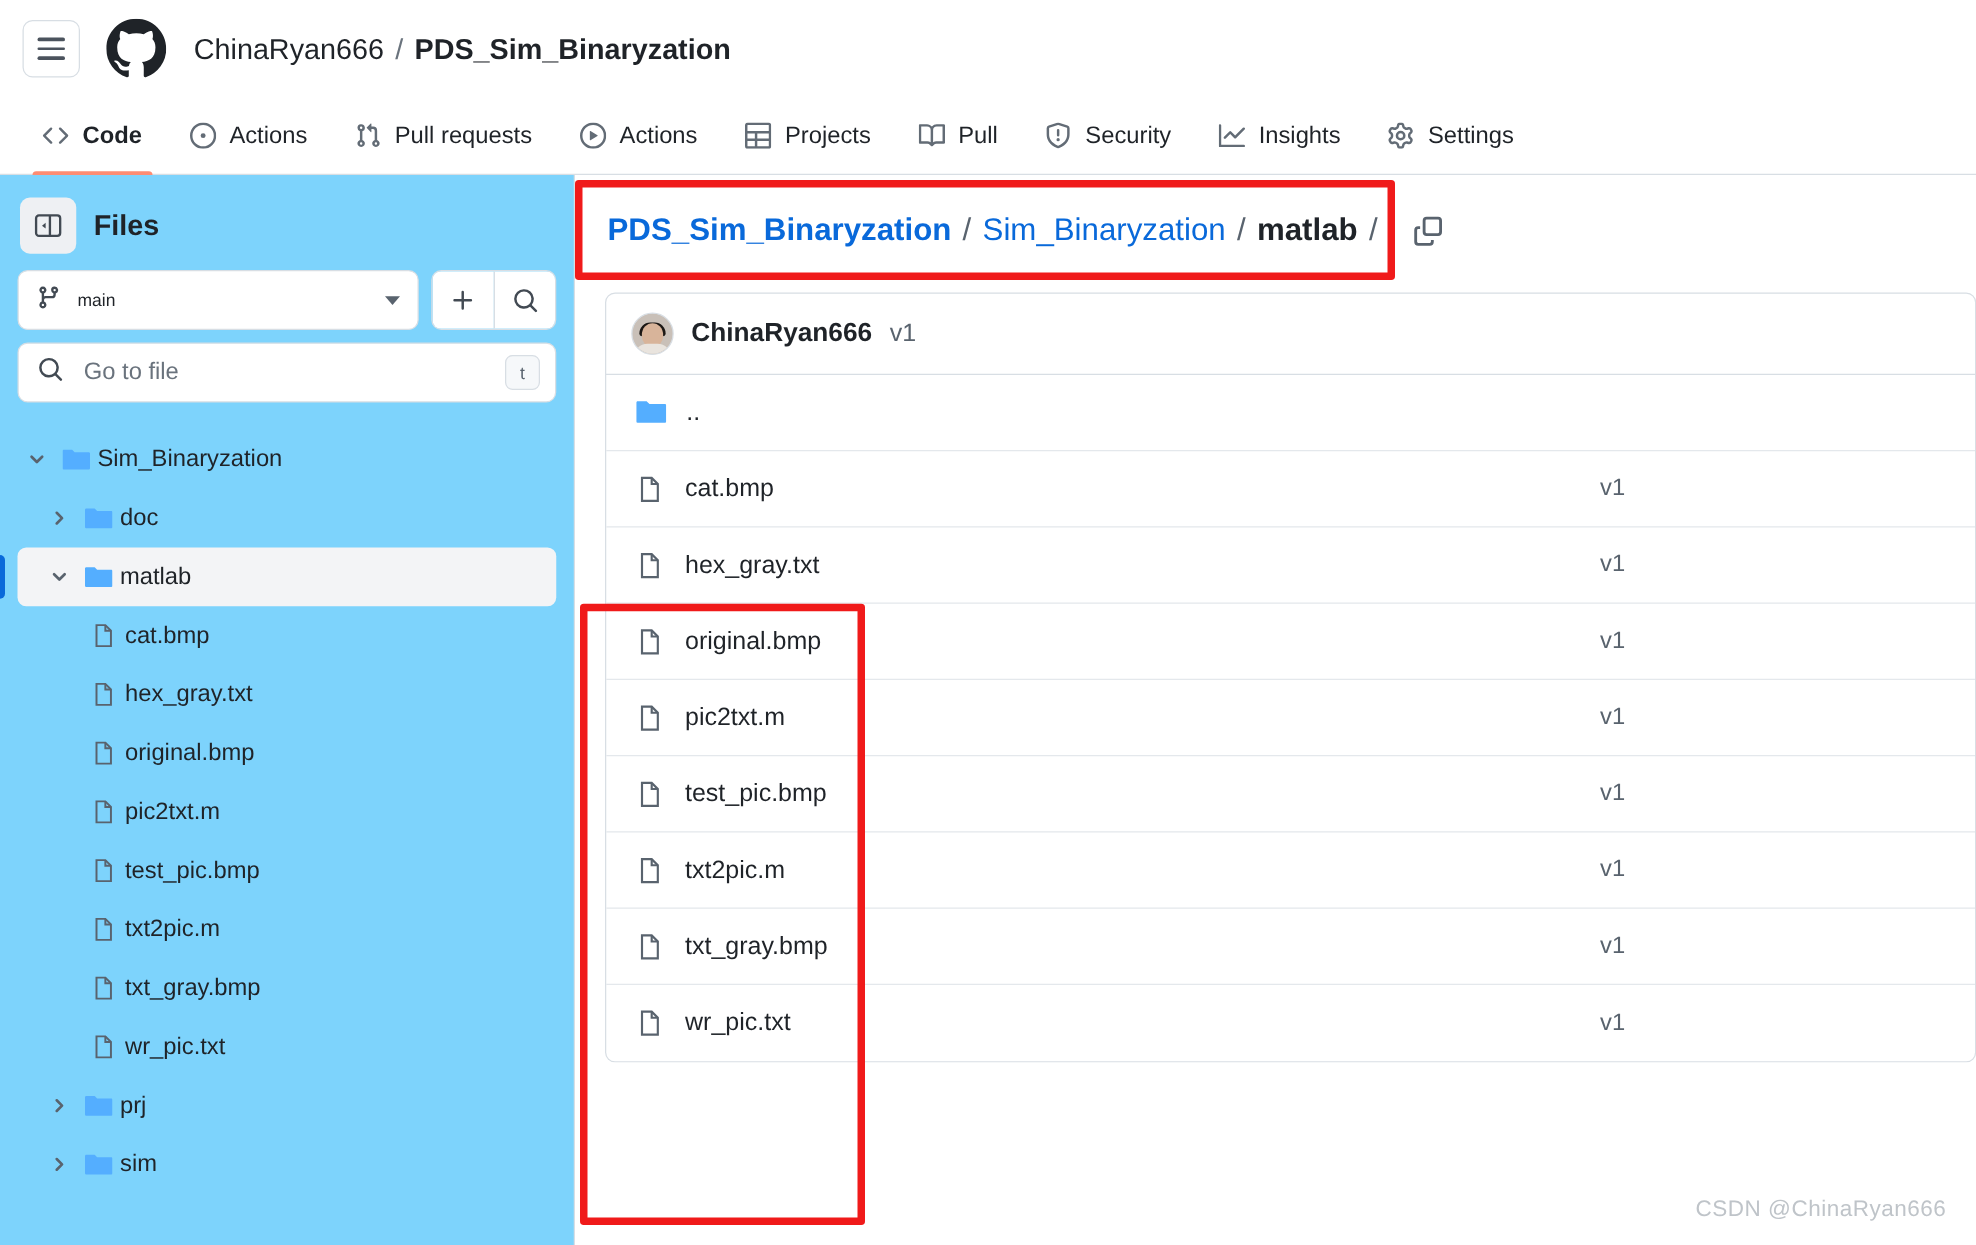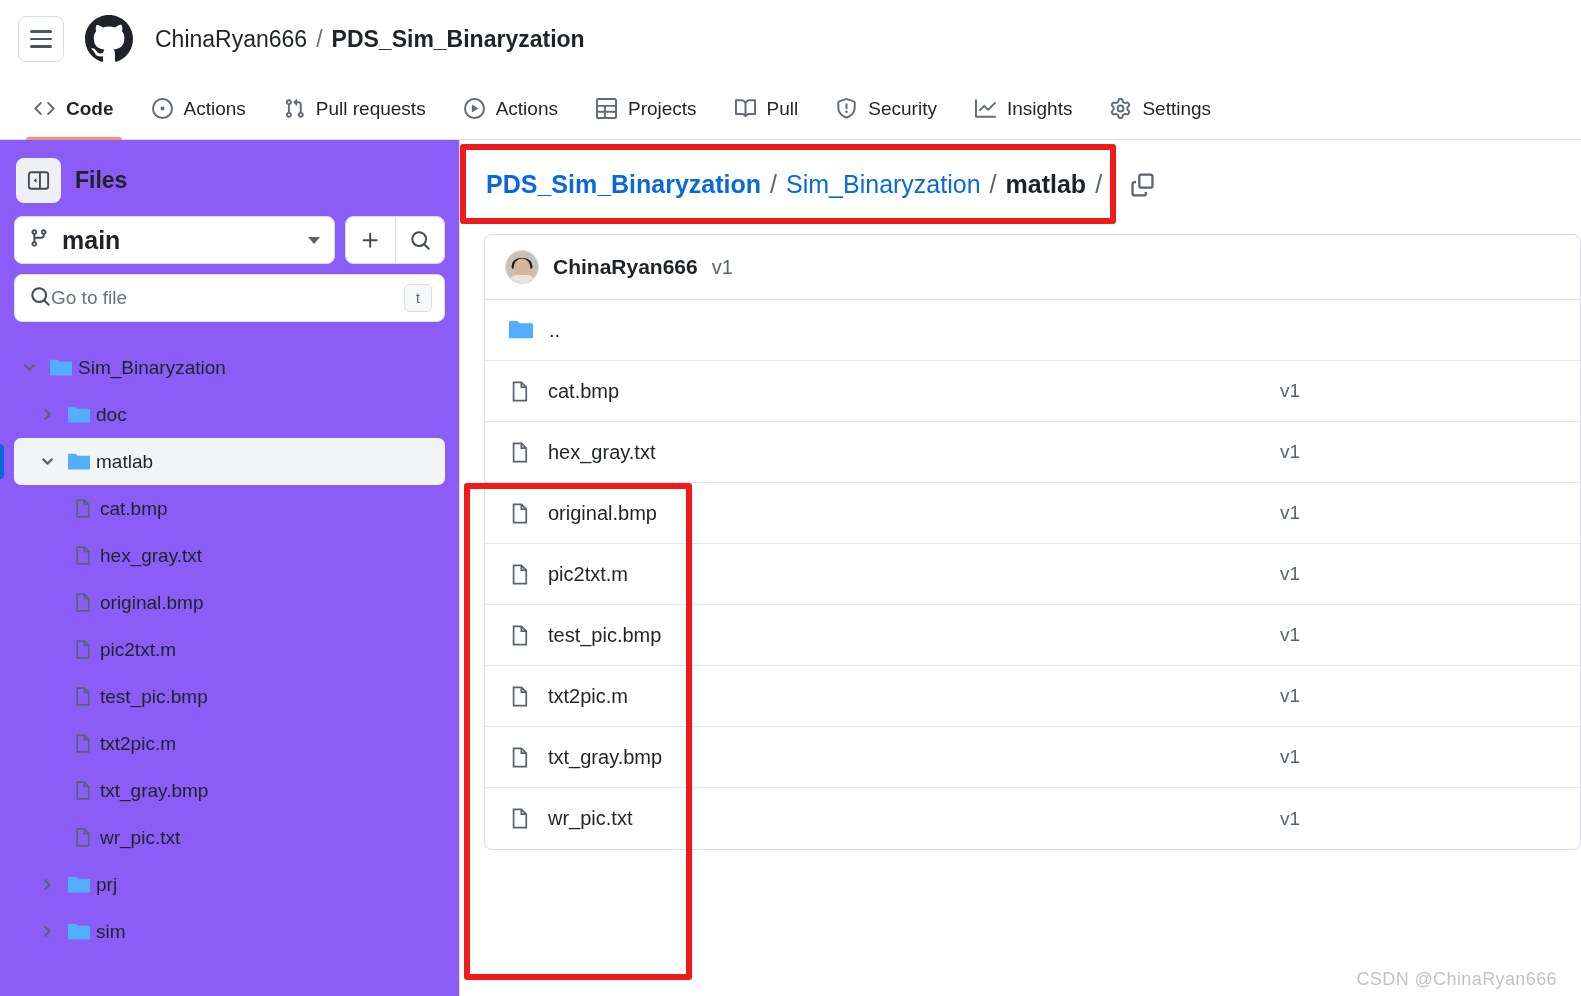--- a/index.html
+++ b/index.html
@@ -84,21 +84,21 @@
   
   .body-split { display: flex; height: calc(996px - 78px - 62px); }
 
   
   .sidebar {
     width: 460px;
     flex: none;
     border-right: 1px solid #d8dee4;
     padding: 12px 14px 0 14px;
     overflow: hidden;
-    background: #8b5cf6;
+    background: #7dd3fc;
   }
   .files-head {
     display: flex; align-items: center; gap: 14px;
     height: 56px;
     padding-left: 2px;
   }
   .collapse-btn {
     width: 45px; height: 45px;
     border-radius: 8px;
     background: #eef0f3;
@@ -113,21 +113,21 @@
     flex: 1;
     height: 48px;
     border: 1px solid #d8dee4;
     border-radius: 8px;
     display: flex; align-items: center;
     padding: 0 14px;
     gap: 13px;
     cursor: pointer;
     background: #fff;
   }
-  .branch-name { font-size: 25px; font-weight: 700; flex: 1; }
+  .branch-name { font-size: 14px; font-weight: 400; flex: 1; }
   .caret { width: 0; height: 0; border-left: 6px solid transparent; border-right: 6px solid transparent; border-top: 7px solid #59636e; }
   .icon-group {
     display: flex;
     border: 1px solid #d8dee4;
     border-radius: 8px;
     overflow: hidden;
     height: 48px;
   }
   .icon-btn {
     width: 49px;
@@ -138,21 +138,21 @@
   }
   .icon-btn + .icon-btn { border-left: 1px solid #d8dee4; }
 
   .gotofile {
     margin-top: 10px;
     height: 48px;
     border: 1px solid #d8dee4;
     border-radius: 8px;
     display: flex; align-items: center;
     padding: 0 12px 0 15px;
-    gap: 0;
+    gap: 16px;
     background: #fff;
     cursor: text;
   }
   .gotofile input {
     flex: 1;
     border: none; outline: none;
     font-size: 19px;
     color: #1f2328;
     font-family: inherit;
     background: transparent;
@@ -307,21 +307,21 @@
 
   .files-redbox {
     left: 4px;
     top: 343px;
     width: 228px;
     height: 497px;
   }
 
   .watermark {
     position: absolute;
-    right: 24px; bottom: 6px;
+    right: 24px; bottom: 18px;
     font-size: 18px;
     color: #bfc4c9;
     letter-spacing: 0.4px;
     margin-left: 36px;
   }
 </style>
 </head>
 <body>
 
 <div class="app-header">

